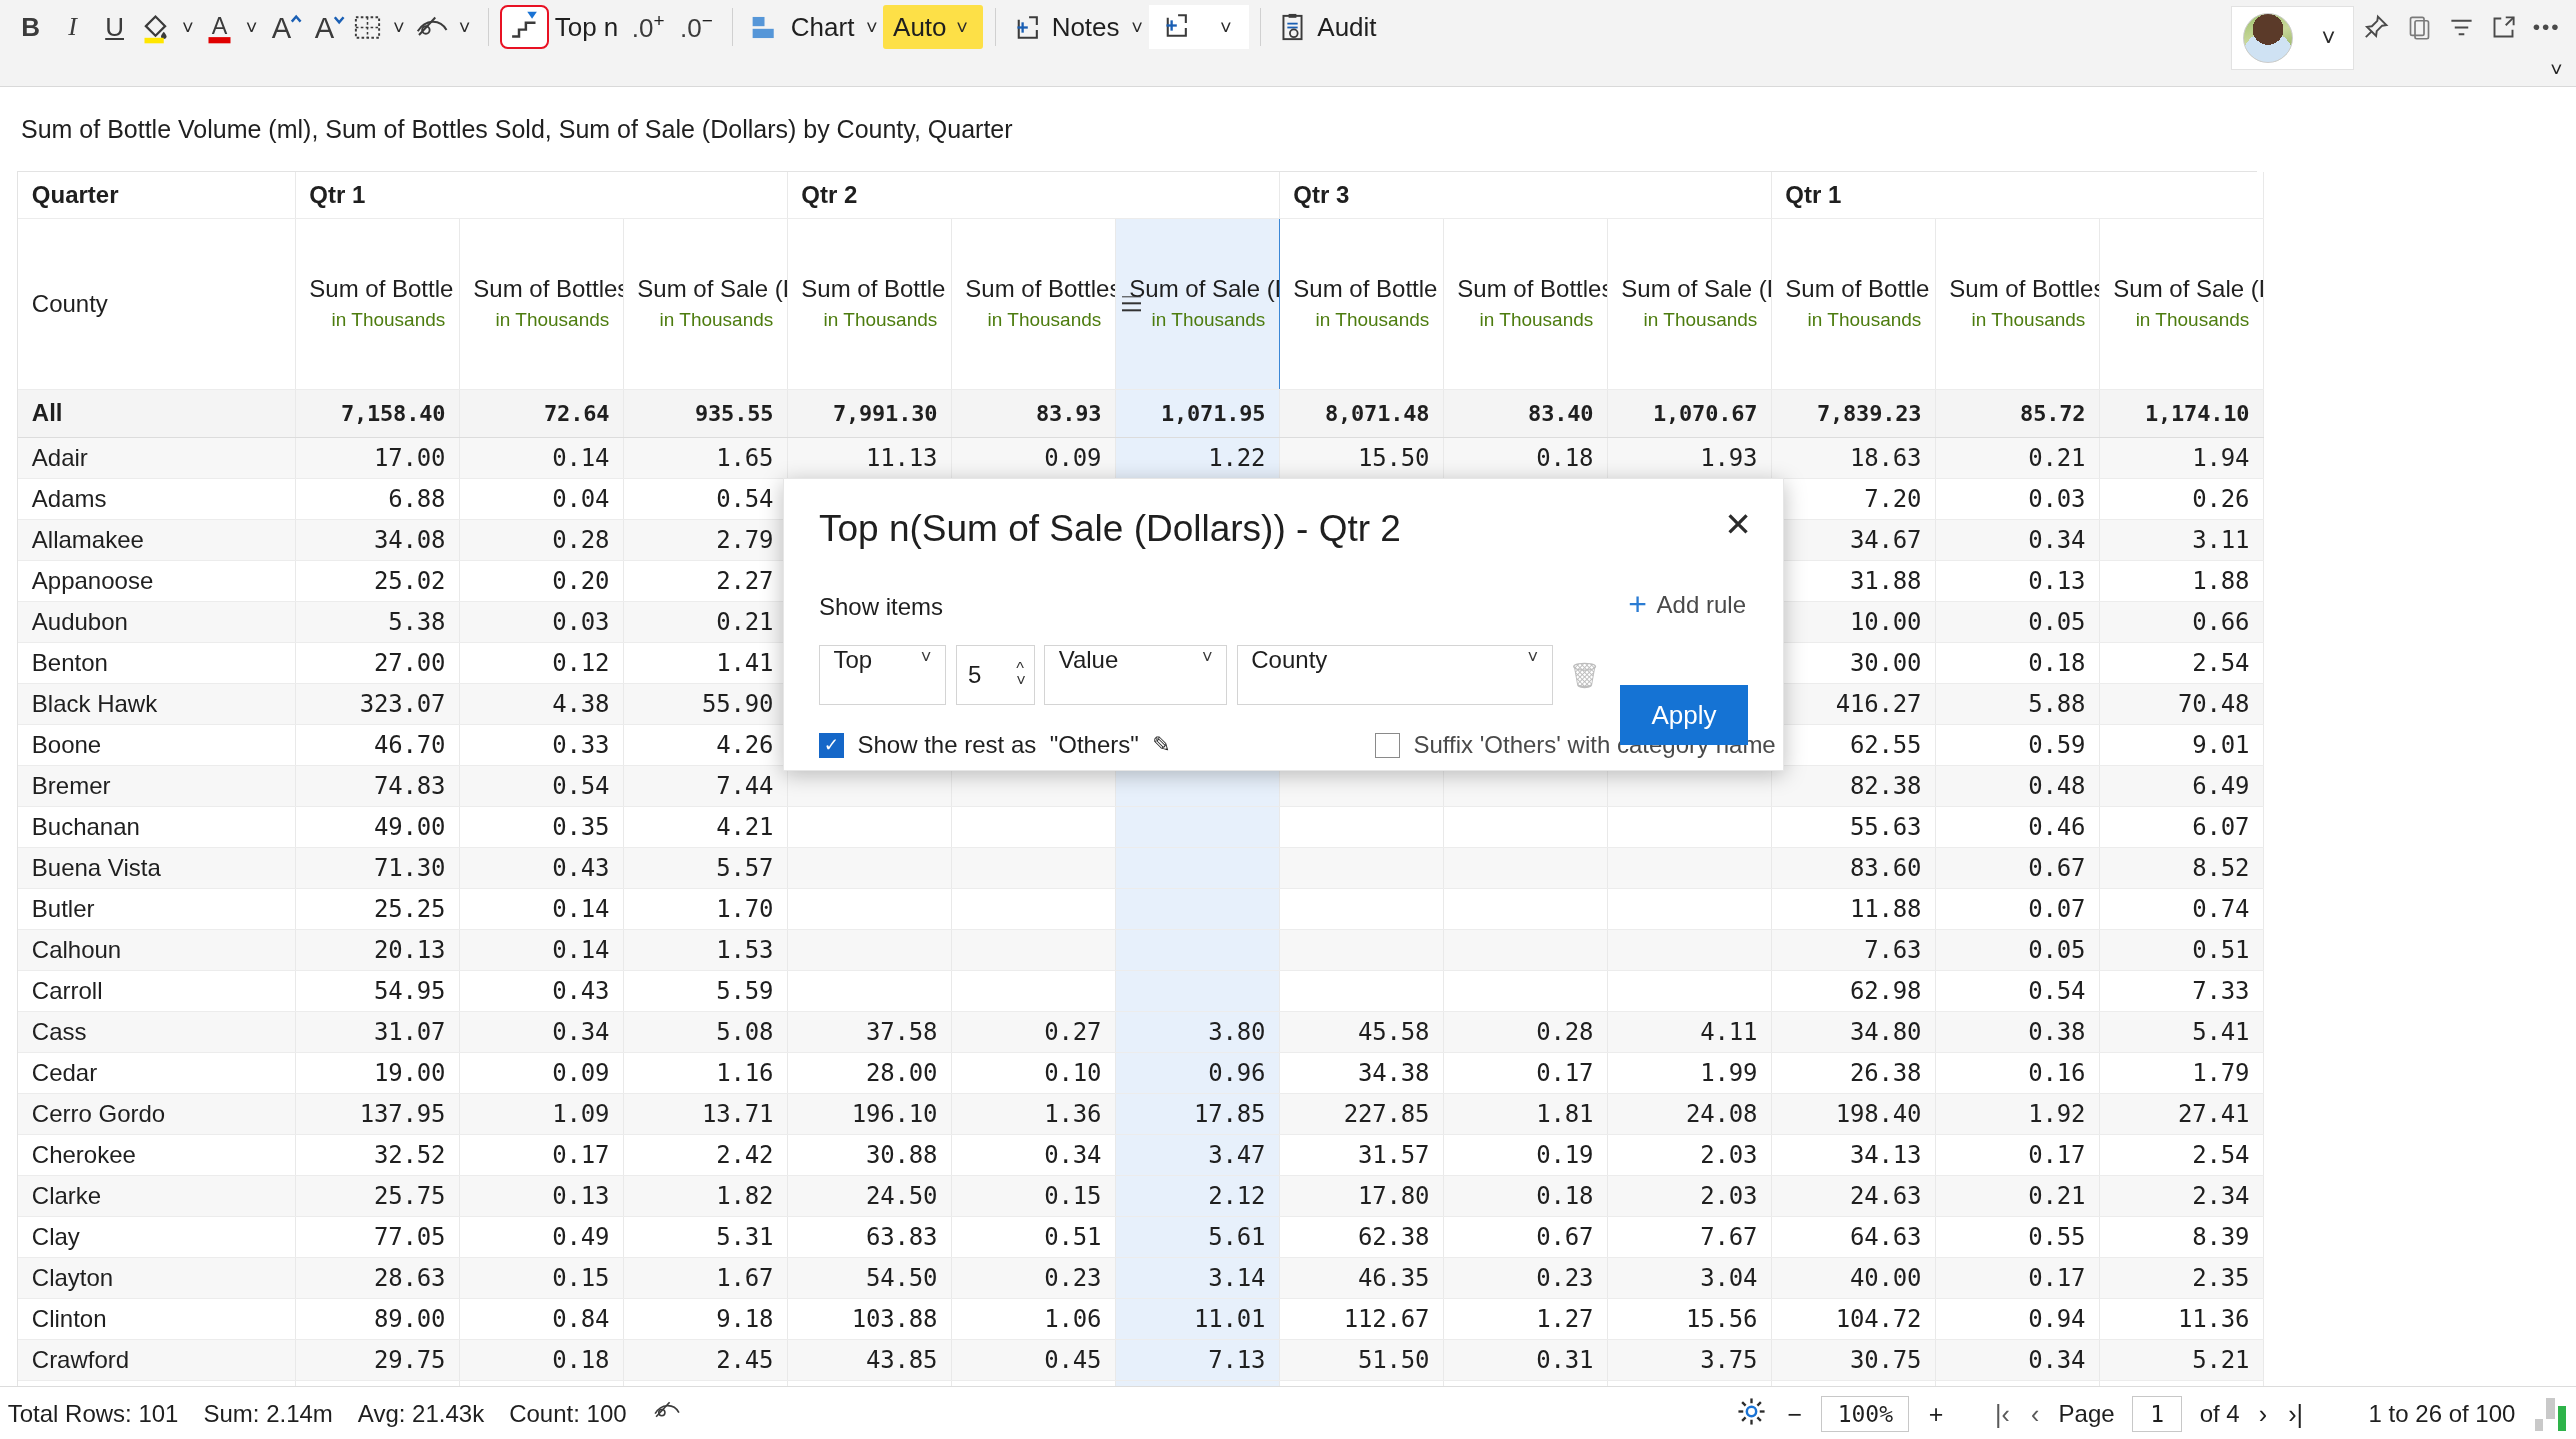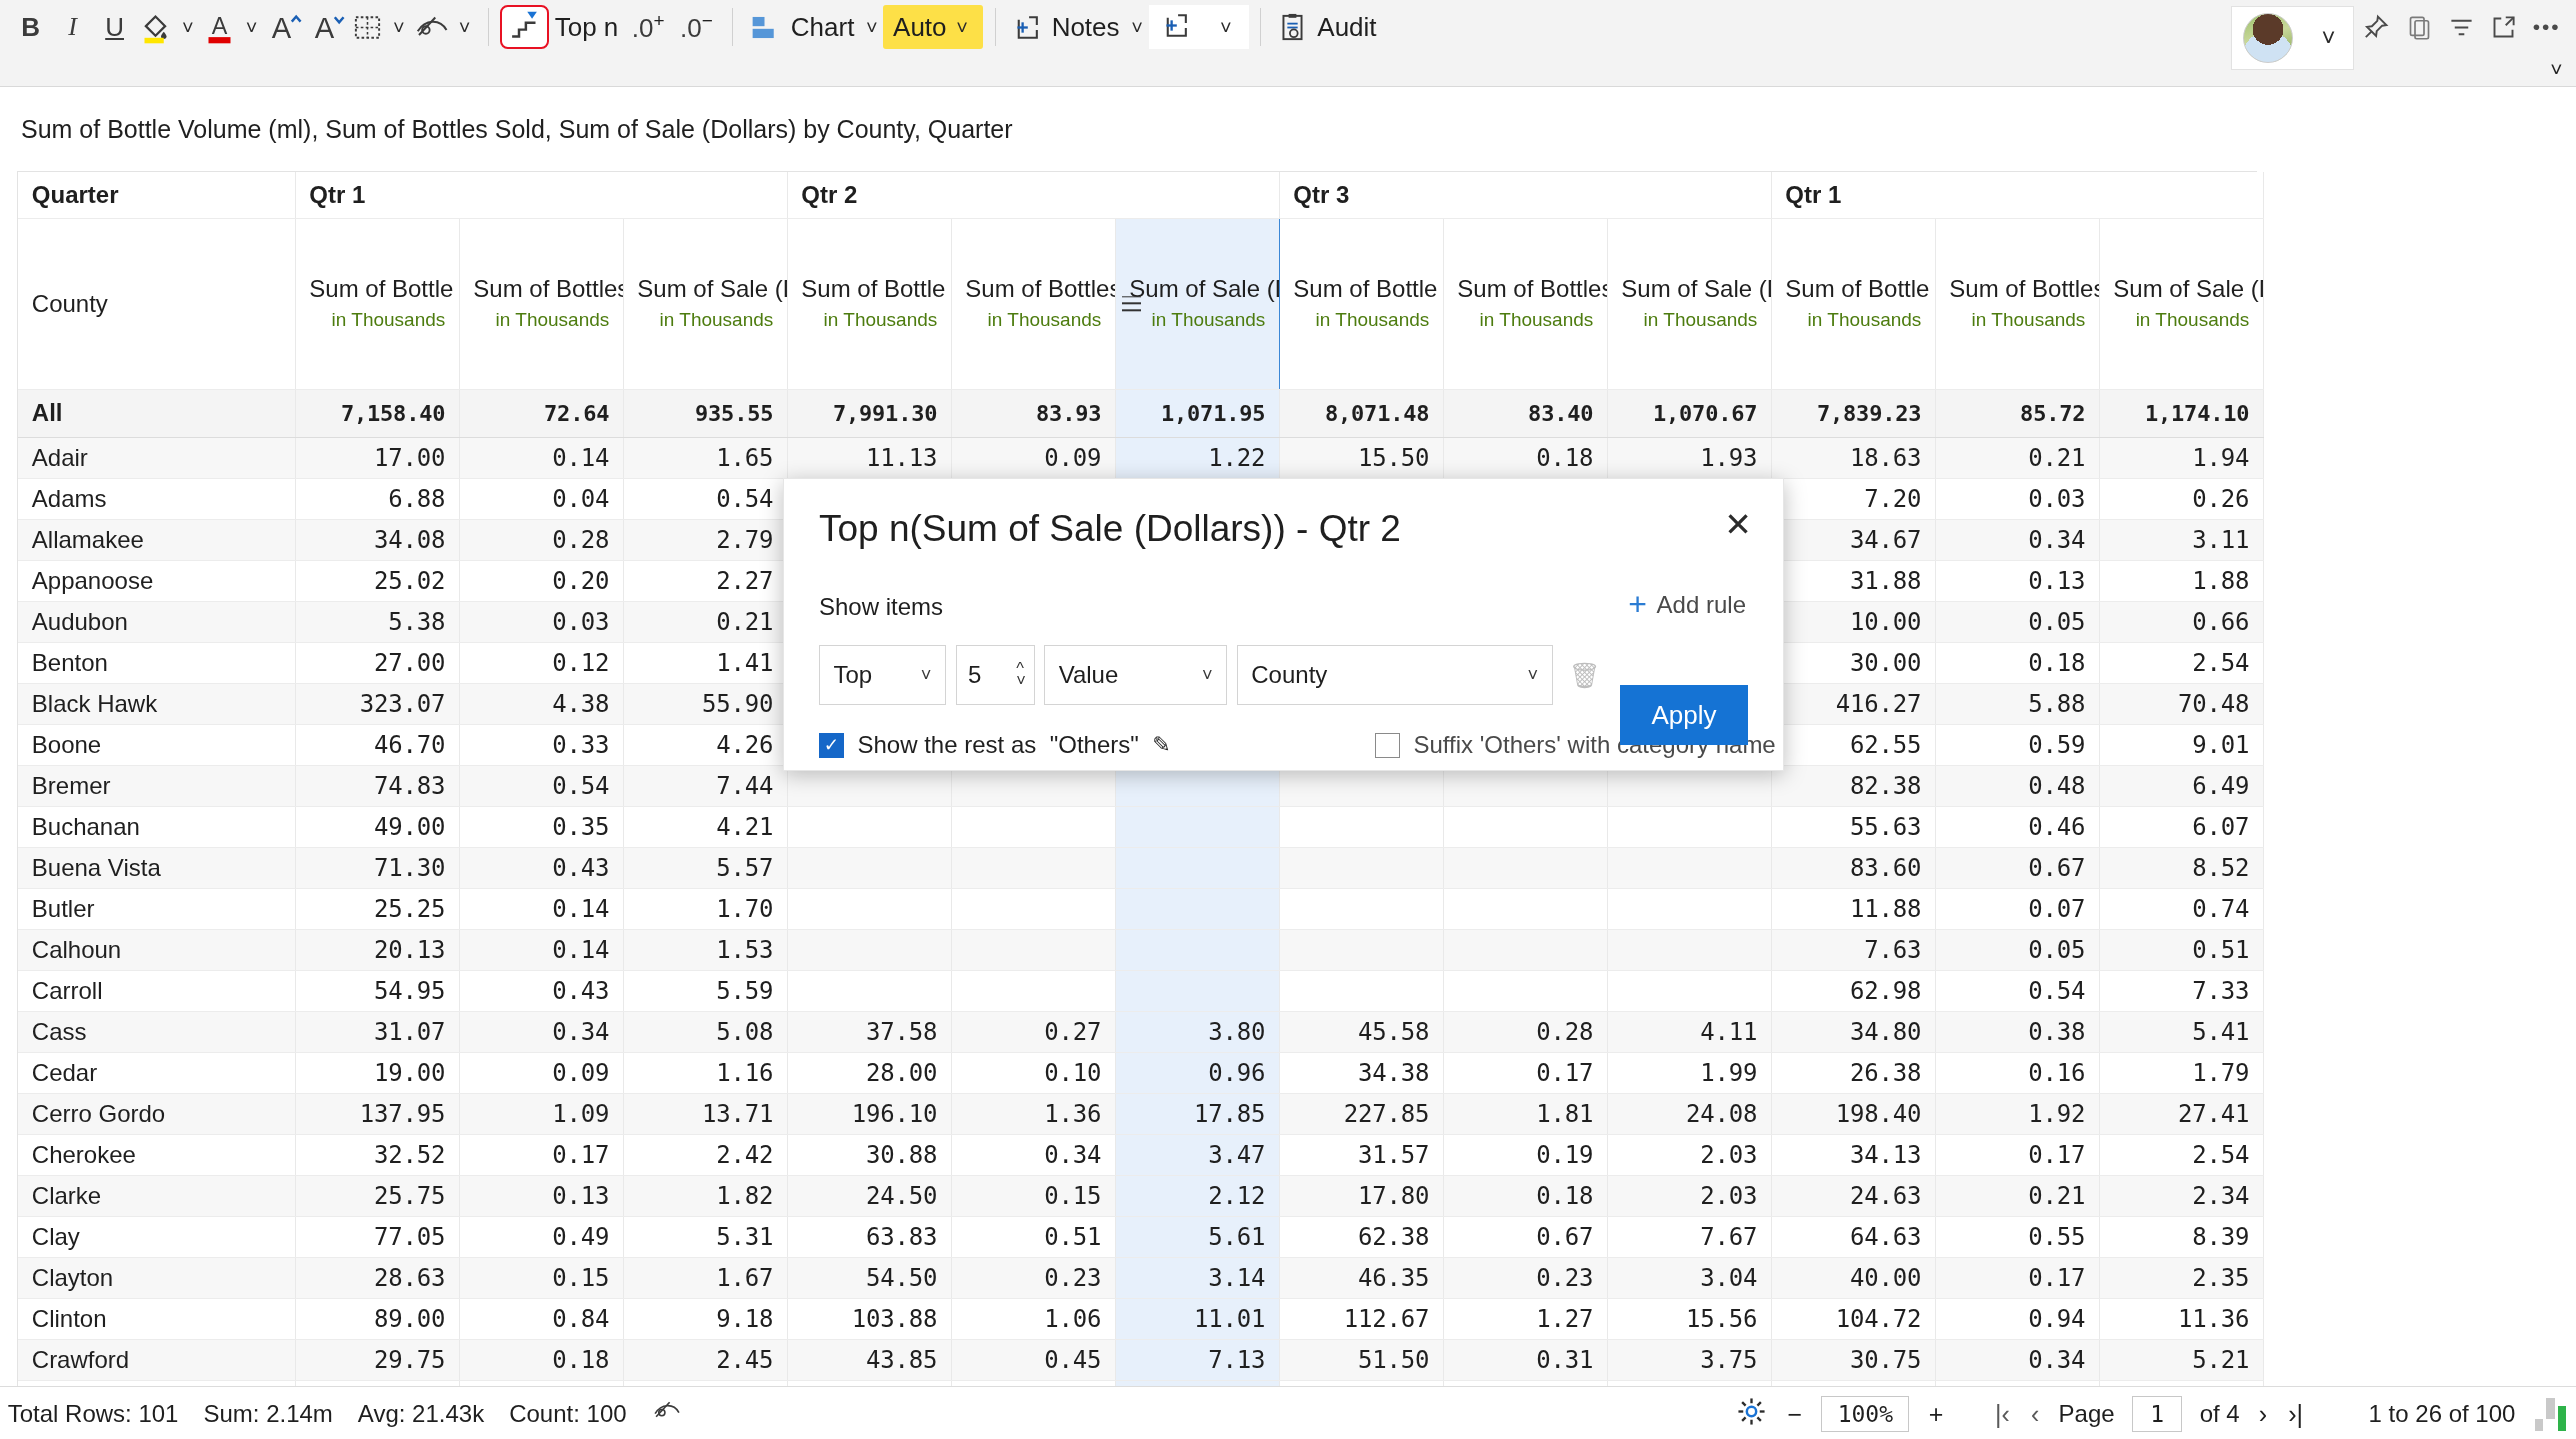--- a/index.html
+++ b/index.html
@@ -179,21 +179,21 @@
     position: absolute; right: 37px; top: 112px;
     font-size: 24px; color: #4a4a4a; display:flex; align-items:center; gap: 9.6px;
   }
   .dlg-addrule .plus { color:#2b7cd3; font-size: 32px; line-height: 0.8; }
   .rule-row {
     position: absolute; left: 35px; top: 166px;
     display: flex; align-items: center; gap: 9.6px;
   }
   .sel-box {
     height: 60px; border: 1px solid #d4d4d4; background:#fff;
-    display:flex; align-items:center; justify-content:space-between;
+    display:flex; justify-content:space-between;
     padding: 0 13.5px; font-size: 24px; color:#1f1f1f; gap: 13.5px;
   }
   .sel-top { width: 127px; }
   .sel-value { width: 183px; }
   .sel-county { width: 316px; }
   .num-box {
     height: 60px; width: 79px; border: 1px solid #d4d4d4; background:#fff;
     display:flex; align-items:center; justify-content:space-between;
     padding: 0 7.7px 0 11.5px; font-size: 24px; color:#1f1f1f;
   }

